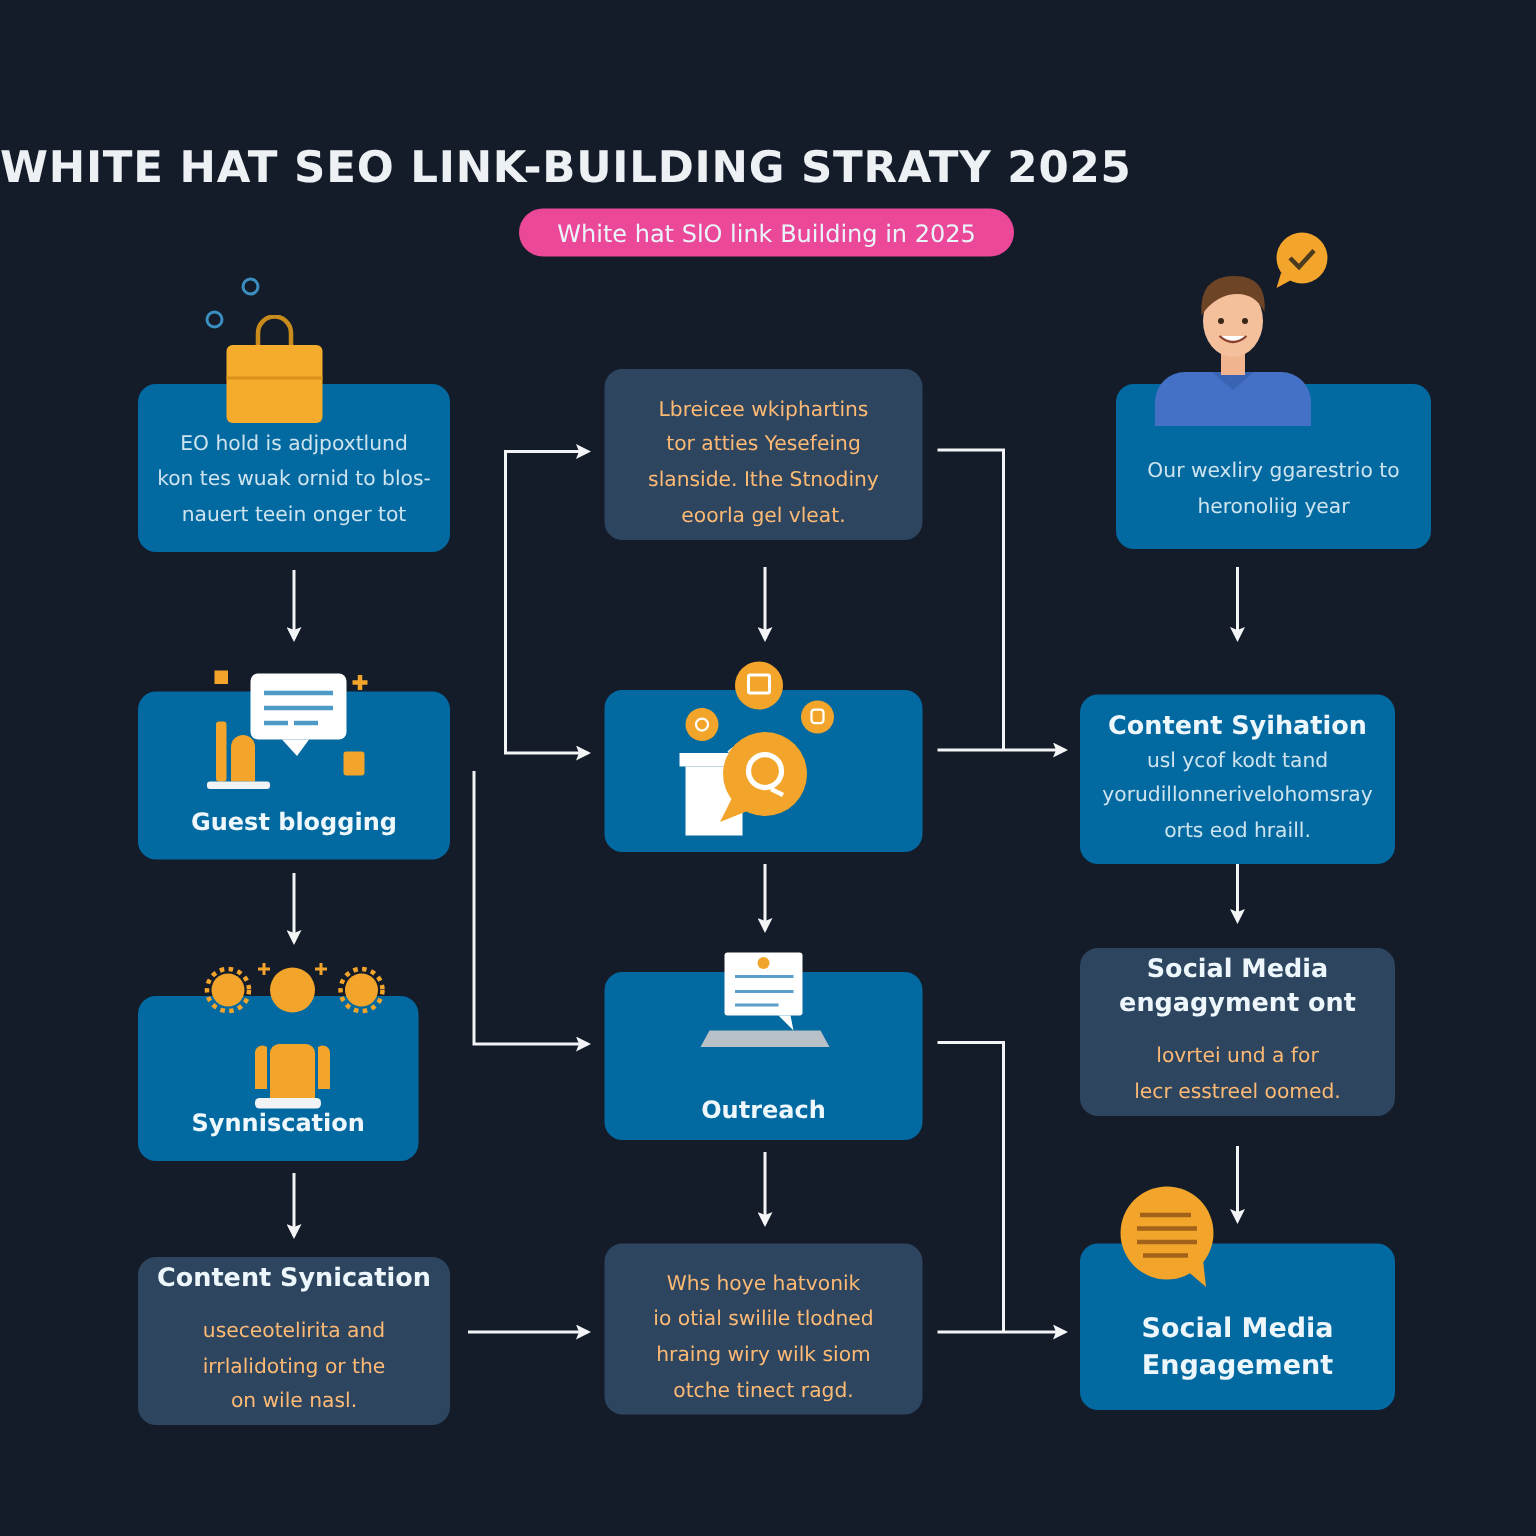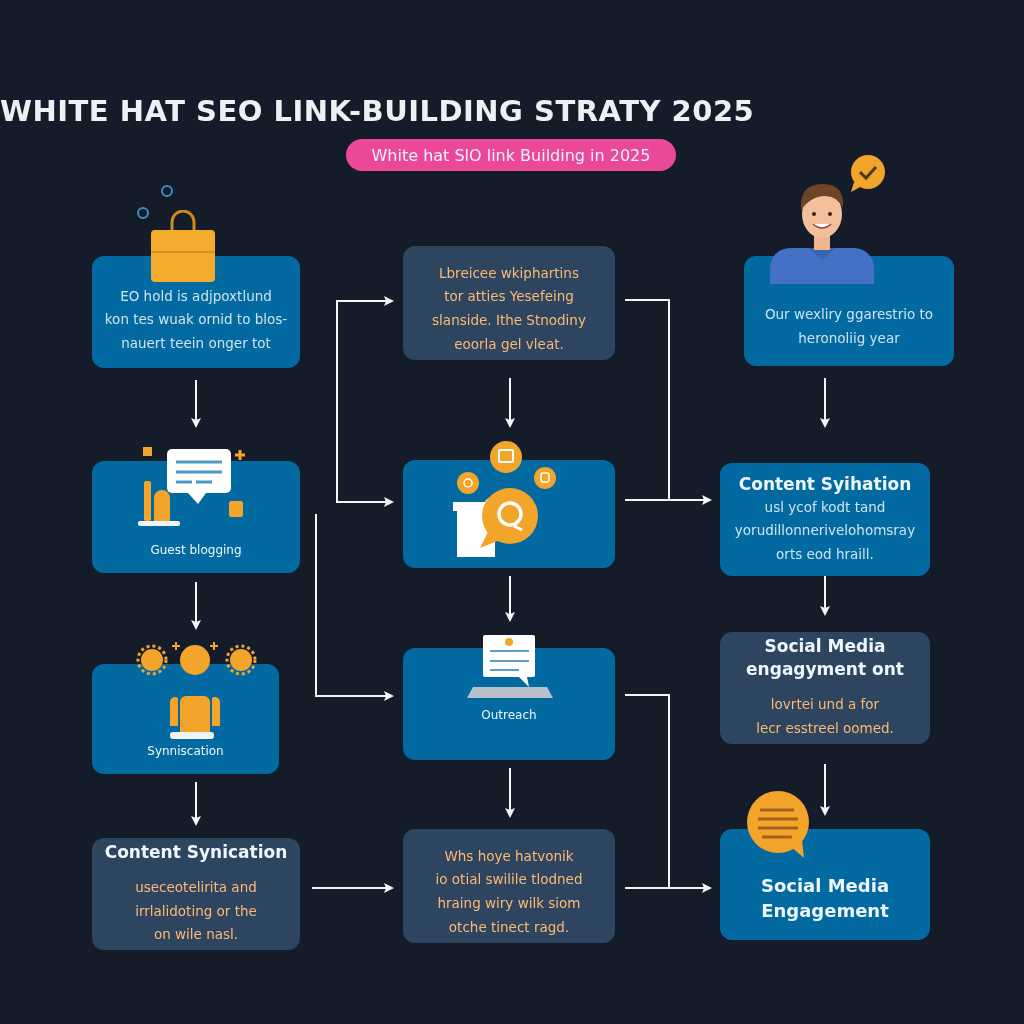--- a/index.html
+++ b/index.html
@@ -26,21 +26,21 @@
       display: flex; flex-direction: column; align-items: center; justify-content: center;
       text-align: center; box-sizing: border-box; padding: 6px 12px;
     }
     .box.blue { background: #0369a1; }
     .box.dark { background: #2e4560; }
     .box .heading { font-weight: bold; font-size: 17px; color: #ecf6fb; line-height: 1.35; }
     .box .body { font-size: 13.5px; color: #cde4ef; line-height: 1.75; }
     .box.dark .body { color: #fdba74; margin-top: 12px; }
     .box .label-bottom {
       position: absolute; bottom: 16px; left: 0; width: 100%;
-      text-align: center; font-weight: normal; font-size: 12px; color: #eef7fb;
+      text-align: center; font-weight: bold; font-size: 16px; color: #eef7fb;
     }
     .icon { position: absolute; }
     svg.connectors { position: absolute; left: 0; top: 0; width: 1024px; height: 1024px; pointer-events: none; }
   </style>
 </head>
 <body>
 
 <div class="title">WHITE HAT SEO LINK-BUILDING STRATY 2025</div>
 <div class="subtitle-pill">
   <span>White hat SlO link Building in 2025</span>
@@ -168,21 +168,21 @@
     <rect x="7" y="71" width="38" height="46" fill="#ffffff"></rect>
     <path d="M36,62 q8,-8 14,2" stroke="#e6f3fa" stroke-width="3" fill="none"></path>
     <circle cx="60" cy="76" r="28" fill="#f2a52a"></circle>
     <path d="M38,92 L30,108 L50,100 Z" fill="#f2a52a"></path>
     <circle cx="60" cy="74" r="11" fill="none" stroke="#fff" stroke-width="3.5"></circle>
     <line x1="64" y1="86" x2="72" y2="90" stroke="#fff" stroke-width="3"></line>
   </svg>
 </div>
 
 <div class="box blue" style="left:403px;top:648px;width:212px;height:112px;">
-  <div class="label-bottom" style="bottom:38px;">Outreach</div>
+  <div class="label-bottom" style="bottom:11px;">Outreach</div>
 </div>
 <div class="icon" style="left:463px;top:633px;width:94px;height:66px;">
   <svg width="94" height="66" viewBox="0 0 94 66">
     <rect x="20" y="2" width="52" height="42" rx="2" fill="#ffffff"></rect>
     <path d="M56,44 L66,54 L64,44 Z" fill="#ffffff"></path>
     <circle cx="46" cy="9" r="4" fill="#f2a52a"></circle>
     <line x1="27" y1="18" x2="66" y2="18" stroke="#5b9fc8" stroke-width="2"></line>
     <line x1="27" y1="28" x2="66" y2="28" stroke="#5b9fc8" stroke-width="2"></line>
     <line x1="27" y1="37" x2="56" y2="37" stroke="#5b9fc8" stroke-width="2"></line>
     <path d="M10,54 L84,54 L90,65 L4,65 Z" fill="#b8c1c8"></path>

